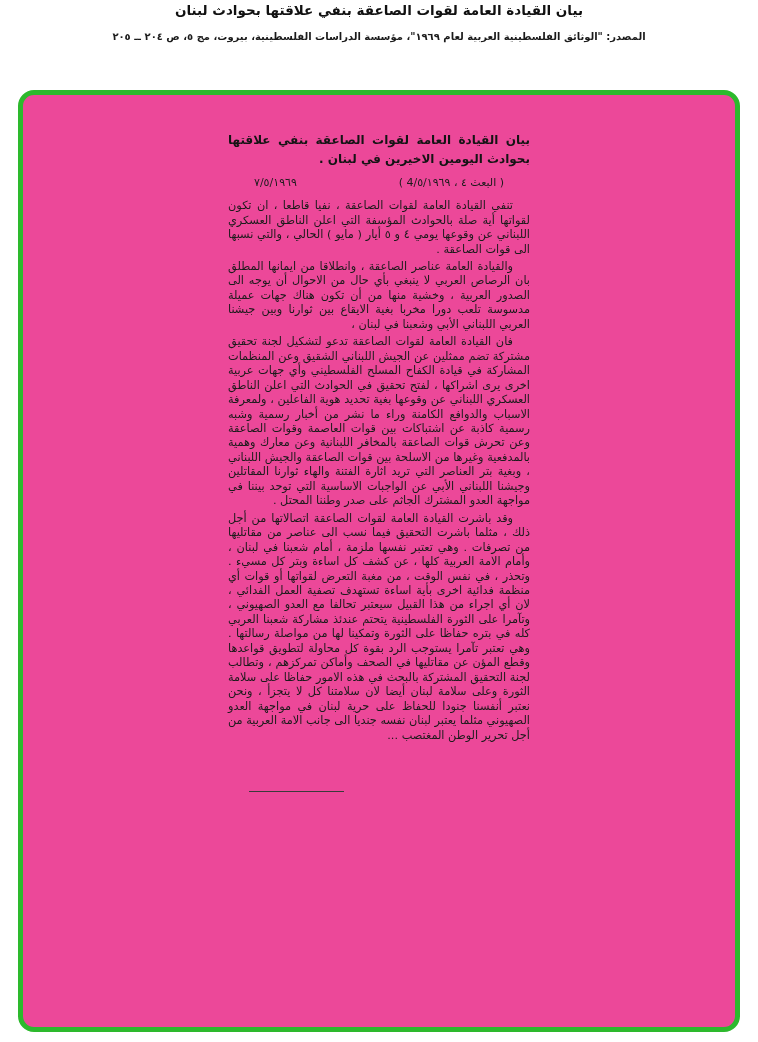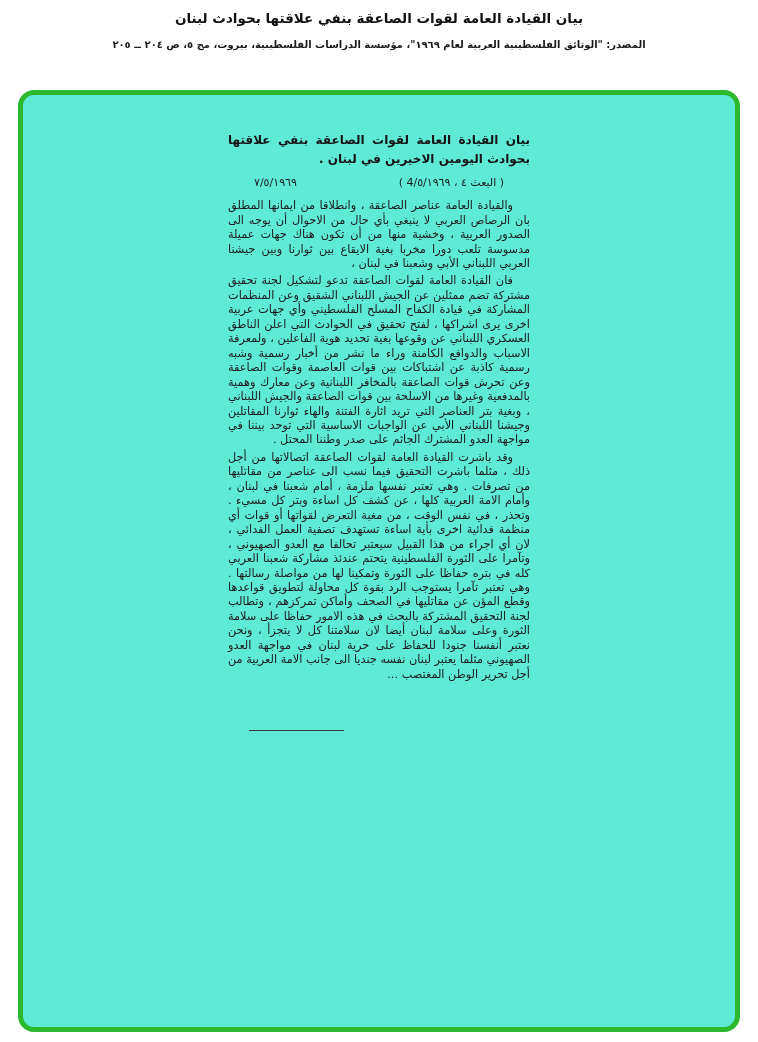--- a/index.html
+++ b/index.html
@@ -8,42 +8,42 @@
     width: 758px;
     height: 1042px;
     position: relative;
     overflow: hidden;
     font-family: "DejaVu Sans", sans-serif;
     color: #161616;
   }
   .page-header {
     text-align: center;
     direction: rtl;
-    padding-top: 10px;
+    padding-top: 2px;
   }
   .header-title {
     font-size: 13.5px;
     font-weight: bold;
     color: #111;
   }
   .source-line {
     font-size: 10px;
     font-weight: bold;
     margin-top: 13px;
     color: #1a1a1a;
   }
   .green-frame {
     position: absolute;
     left: 18px;
     right: 18px;
     top: 90px;
     bottom: 10px;
     border: 5px solid #2db92d;
     border-radius: 16px;
-    background: #5eead4;
+    background: #ec4899;
   }
   .doc {
     width: 302px;
     margin: 36px auto 0;
     direction: rtl;
   }
   .doc-title {
     font-size: 12px;
     font-weight: bold;
     line-height: 1.55;
@@ -90,20 +90,21 @@
     <article class="doc">
 
       <h1 class="doc-title">بيان القيادة العامة لقوات الصاعقة بنفي علاقتها بحوادث اليومين الاخيرين في لبنان .</h1>
 
       <div class="date-row">
         <span class="doc-source">( البعث ٤ ، 4/٥/١٩٦٩ )</span>
         <span class="doc-date">٧/٥/١٩٦٩</span>
       </div>
 
       <div class="doc-body">
+          <p>تنفي القيادة العامة لقوات الصاعقة ، نفيا قاطعا ، ان تكون لقواتها أية صلة بالحوادث المؤسفة التي اعلن الناطق العسكري اللبناني عن وقوعها يومي ٤ و ٥ أيار ( مايو ) الحالي ، والتي نسبها الى قوات الصاعقة .</p>
           <p>والقيادة العامة عناصر الصاعقة ، وانطلاقا من ايمانها المطلق بان الرصاص العربي لا ينبغي بأي حال من الاحوال أن يوجه الى الصدور العربية ، وخشية منها من أن تكون هناك جهات عميلة مدسوسة تلعب دورا مخربا بغية الايقاع بين ثوارنا وبين جيشنا العربي اللبناني الأبي وشعبنا في لبنان ،</p>
           <p>فان القيادة العامة لقوات الصاعقة تدعو لتشكيل لجنة تحقيق مشتركة تضم ممثلين عن الجيش اللبناني الشقيق وعن المنظمات المشاركة في قيادة الكفاح المسلح الفلسطيني وأي جهات عربية اخرى يرى اشراكها ، لفتح تحقيق في الحوادث التي اعلن الناطق العسكري اللبناني عن وقوعها بغية تحديد هوية الفاعلين ، ولمعرفة الاسباب والدوافع الكامنة وراء ما نشر من أخبار رسمية وشبه رسمية كاذبة عن اشتباكات بين قوات العاصمة وقوات الصاعقة وعن تحرش قوات الصاعقة بالمخافر اللبنانية وعن معارك وهمية بالمدفعية وغيرها من الاسلحة بين قوات الصاعقة والجيش اللبناني ، وبغية بتر العناصر التي تريد اثارة الفتنة والهاء ثوارنا المقاتلين وجيشنا اللبناني الأبي عن الواجبات الاساسية التي توحد بيننا في مواجهة العدو المشترك الجاثم على صدر وطننا المحتل .</p>
           <p>وقد باشرت القيادة العامة لقوات الصاعقة اتصالاتها من أجل ذلك ، مثلما باشرت التحقيق فيما نسب الى عناصر من مقاتليها من تصرفات . وهي تعتبر نفسها ملزمة ، أمام شعبنا في لبنان ، وأمام الامة العربية كلها ، عن كشف كل اساءة وبتر كل مسيء . وتحذر ، في نفس الوقت ، من مغبة التعرض لقواتها أو قوات أي منظمة فدائية اخرى بأية اساءة تستهدف تصفية العمل الفدائي ، لان أي اجراء من هذا القبيل سيعتبر تحالفا مع العدو الصهيوني ، وتآمرا على الثورة الفلسطينية يتحتم عندئذ مشاركة شعبنا العربي كله في بتره حفاظا على الثورة وتمكينا لها من مواصلة رسالتها . وهي تعتبر تآمرا يستوجب الرد بقوة كل محاولة لتطويق قواعدها وقطع المؤن عن مقاتليها في الصحف وأماكن تمركزهم ، وتطالب لجنة التحقيق المشتركة بالبحث في هذه الامور حفاظا على سلامة الثورة وعلى سلامة لبنان أيضا لان سلامتنا كل لا يتجزأ ، ونحن نعتبر أنفسنا جنودا للحفاظ على حرية لبنان في مواجهة العدو الصهيوني مثلما يعتبر لبنان نفسه جنديا الى جانب الامة العربية من أجل تحرير الوطن المغتصب ...</p>
         </div>
 
       <div class="bottom-line"></div>
 
     </article>
   </div>
 

